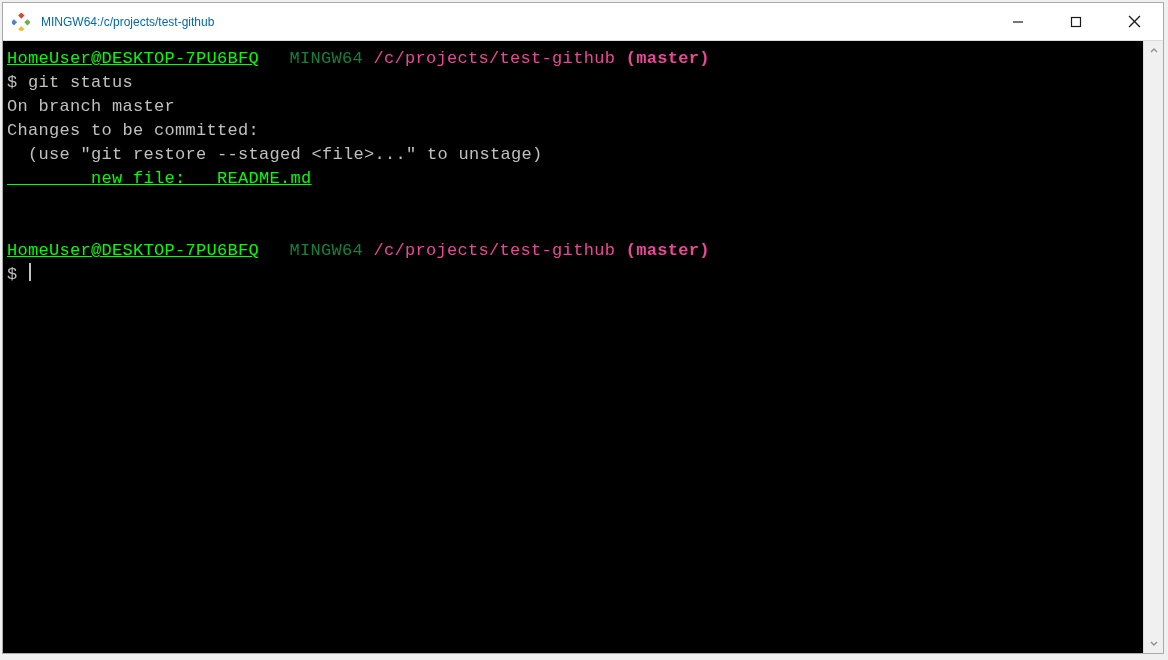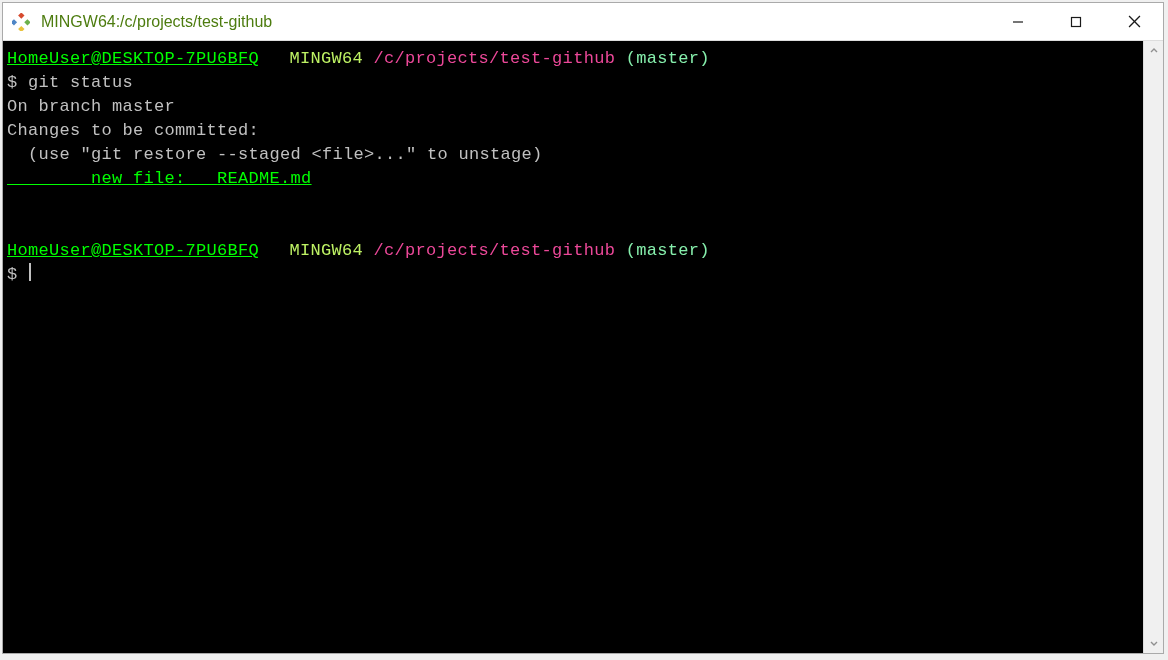--- a/index.html
+++ b/index.html
@@ -27,22 +27,22 @@
       border-bottom: 1px solid #ddd;
     }
     .titlebar .icon-wrap {
       width: 36px;
       display: flex;
       align-items: center;
       justify-content: center;
     }
     .titlebar .title {
       flex: 1;
-      font-size: 16px;
-      color: #4d7c0f;
+      font-size: 12px;
+      color: #0369a1;
       padding-left: 2px;
     }
     .win-btn {
       width: 58px;
       height: 38px;
       display: flex;
       align-items: center;
       justify-content: center;
       color: #1a1a1a;
     }
@@ -75,23 +75,23 @@
     .scroll-arrow {
       width: 20px;
       height: 20px;
       display: flex;
       align-items: center;
       justify-content: center;
       color: #888;
       font-size: 10px;
     }
     .c-green   { color: #00ff00; text-decoration: underline; }
-    .c-magenta { color: #bef264; padding-left: 20px; }
+    .c-magenta { color: #15803d; padding-left: 20px; }
     .c-yellow  { color: #ec4899; margin-top: 19px; }
-    .c-cyan    { color: #86efac; }
+    .c-cyan    { color: #ec4899; font-weight: bold; }
     .c-default { color: #c0c0c0; }
     .cursor {
       display: inline-block;
       width: 2px;
       height: 18px;
       background: #c0c0c0;
       vertical-align: -2px;
       margin-left: 1px;
     }
     .app-icon {

